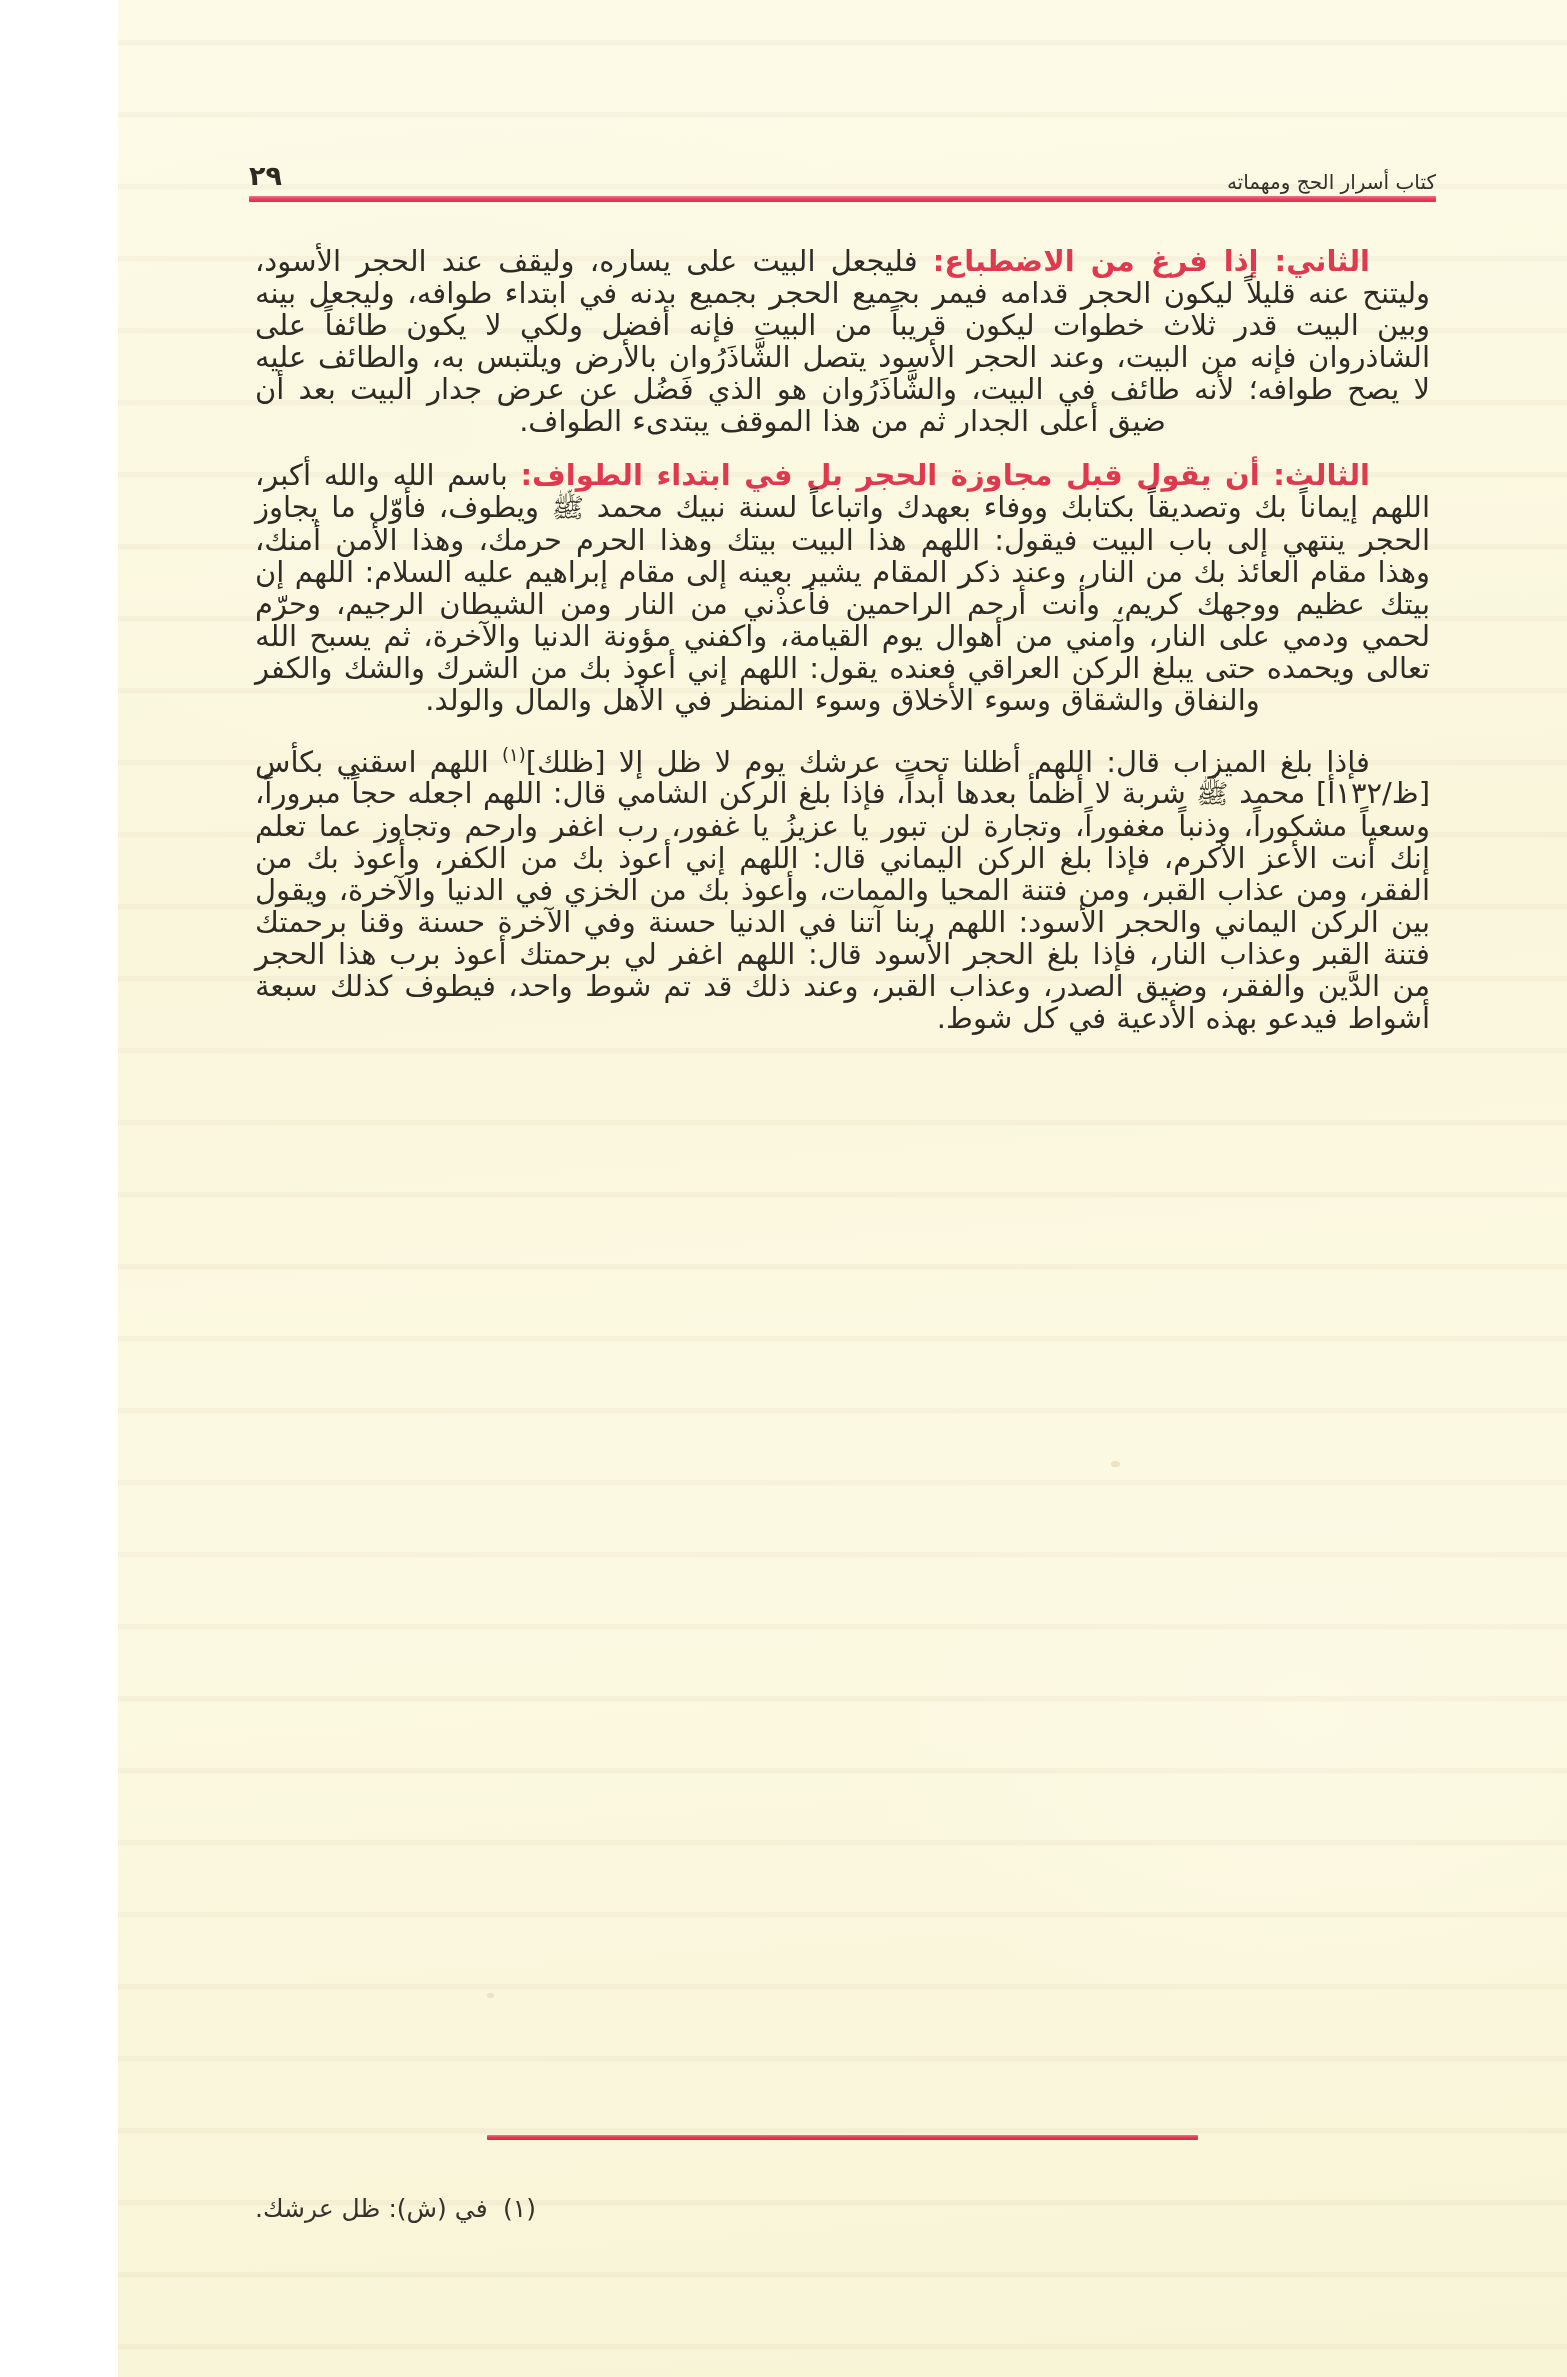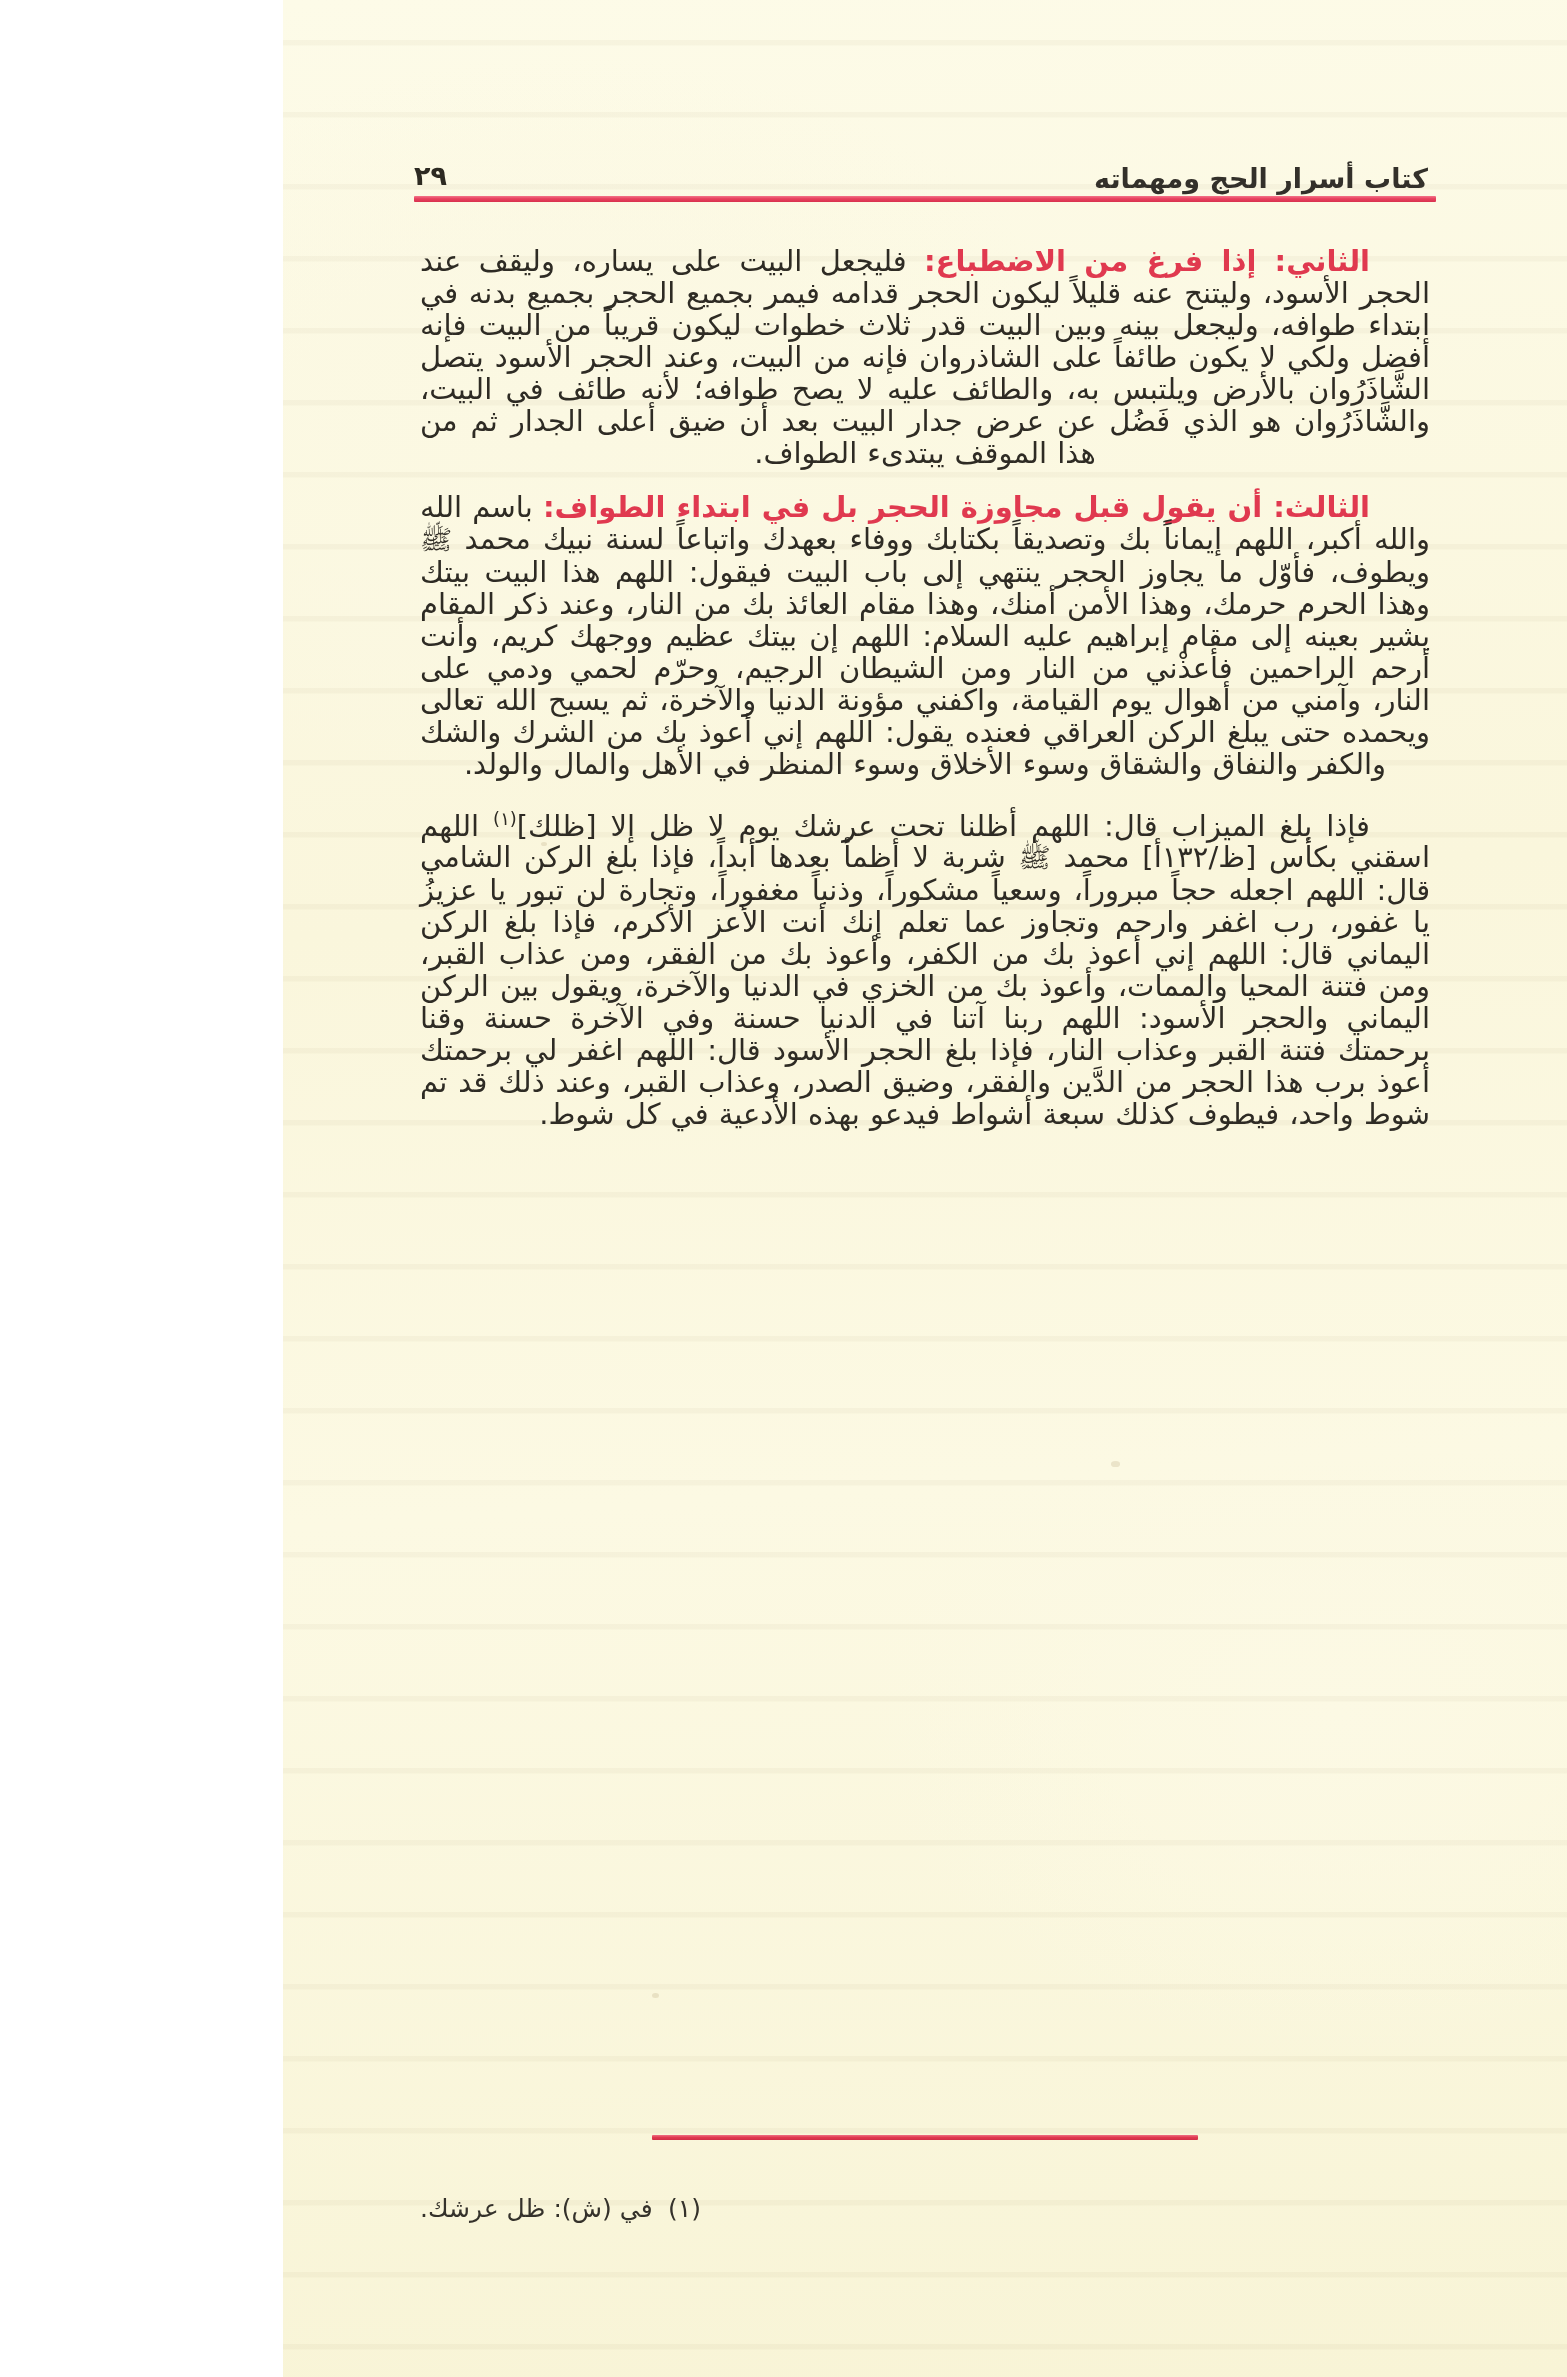--- a/index.html
+++ b/index.html
@@ -7,21 +7,21 @@
     margin: 0;
     padding: 0;
     background: #ffffff;
   }
   body {
     font-family: "DejaVu Sans", "Liberation Sans", sans-serif;
   }
 
   .page {
     position: relative;
-    width: 1284px;
+    width: 1449px;
     height: 2377px;
     box-sizing: border-box;
     background:
       radial-gradient(ellipse 773px 533px at 22% 18%, #fbf8e2 0%, rgba(251,248,226,0) 70%),
       radial-gradient(ellipse 653px 481px at 82% 72%, #fcf9e4 0%, rgba(252,249,228,0) 72%),
       linear-gradient(176deg, #fdfbe8 0%, #faf6dc 38%, #fcf9e3 62%, #f8f4d6 100%);
     overflow: hidden;
   }
 
   
@@ -61,24 +61,24 @@
     position: absolute;
     left: 0;
     bottom: 3.4px;
     font-size: 27px;
     font-weight: bold;
     color: #2d2a22;
     letter-spacing: 0.9px;
   }
   .running-title {
     position: absolute;
-    right: 8px;
+    right: 0;
     bottom: 0;
-    font-size: 27px;
-    font-weight: bold;
+    font-size: 20px;
+    font-weight: normal;
     color: #33302a;
     letter-spacing: 0.4px;
   }
   .rule-top {
     position: absolute;
     top: 196px;
     right: 131px;
     left: 131px;
     height: 6px;
     background: linear-gradient(to bottom, #f3758a 0%, #e8425f 45%, #d8314e 100%);

